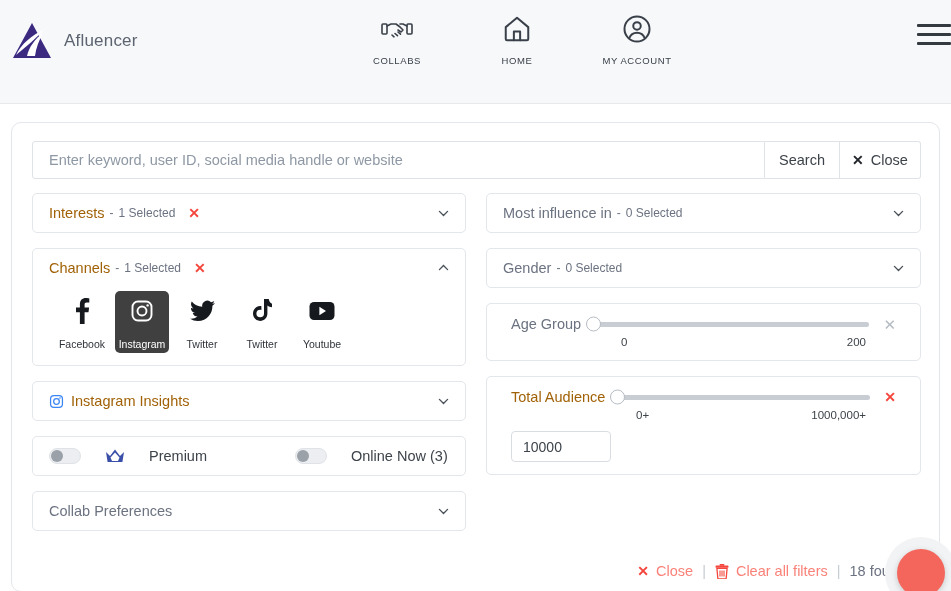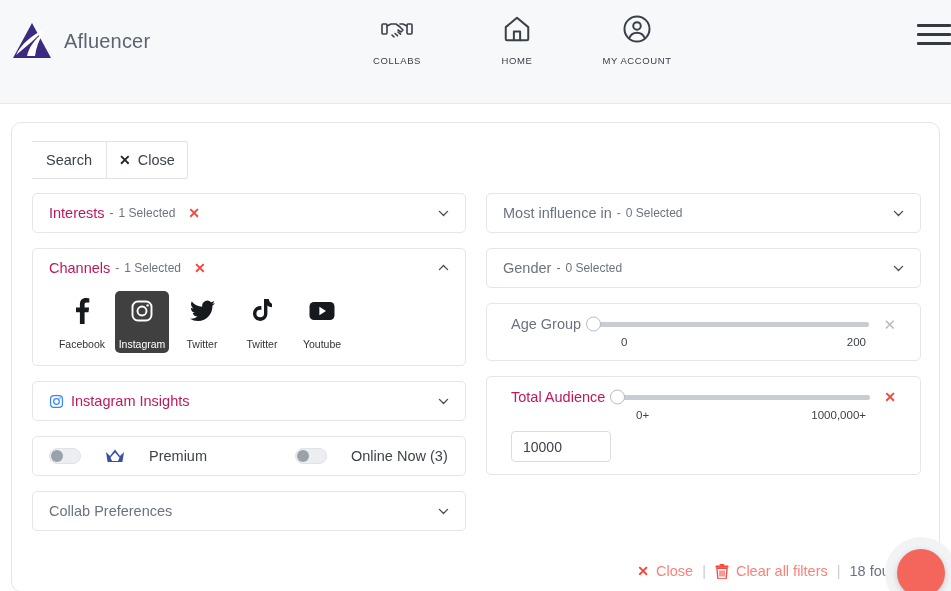--- a/index.html
+++ b/index.html
@@ -16,21 +16,21 @@
     width: 951px; height: 104px;
     background: #f7f8fa;
     border-bottom: 1px solid #e6e8ec;
   }
   .brand {
     position: absolute; left: 12px; top: 22px;
     display: flex; align-items: center; gap: 12px;
   }
   .brand-logo { width: 40px; height: 38px; display: block; }
   .brand-name {
-    font-size: 20px; color: #5c6470; letter-spacing: .2px;
+    font-size: 17px; color: #5c6470; letter-spacing: .2px;
   }
   .nav {
     position: absolute; left: 360px; top: 8px;
     display: flex; gap: 46px;
   }
   .nav-item {
     display: flex; flex-direction: column; align-items: center;
     width: 74px; cursor: pointer;
   }
   .nav-icon { height: 42px; display: flex; align-items: center; justify-content: center; }
@@ -93,21 +93,21 @@
     border: 1px solid #e3e6ea;
     border-radius: 5px;
     background: #fff;
     margin-bottom: 15px;
   }
   .panel-head {
     height: 38px; display: flex; align-items: center;
     padding: 0 16px; position: relative; cursor: pointer;
   }
   .panel-title { font-size: 14.5px; }
-  .t-blue { color: #be185d; text-align: center; }
+  .t-blue { color: #a16207; text-align: center; }
   .t-grey { color: #6b7280; }
   .panel-sub { font-size: 12px; color: #6b7280; margin-left: 5px; }
   .x-red {
     color: #f4463c; font-size: 14px; font-weight: bold;
     margin-left: 13px; cursor: pointer; line-height: 1;
   }
   .x-grey {
     color: #b4bac1; font-size: 15px; margin-left: auto; cursor: pointer; line-height: 1;
   }
   .chev {
@@ -242,20 +242,21 @@
   <div class="hamburger">
     <span></span>
     <span></span>
     <span></span>
   </div>
 </div>
 
 <div class="card">
 
   <div class="searchrow">
+    <input class="search-input" type="text" placeholder="Enter keyword, user ID, social media handle or website" style="">
     <button class="search-btn">
       <span>Search</span>
     </button>
     <button class="close-btn">
       <span class="x-dark">✕</span>
       <span>Close</span>
     </button>
   </div>
 
   <div class="col-left">

